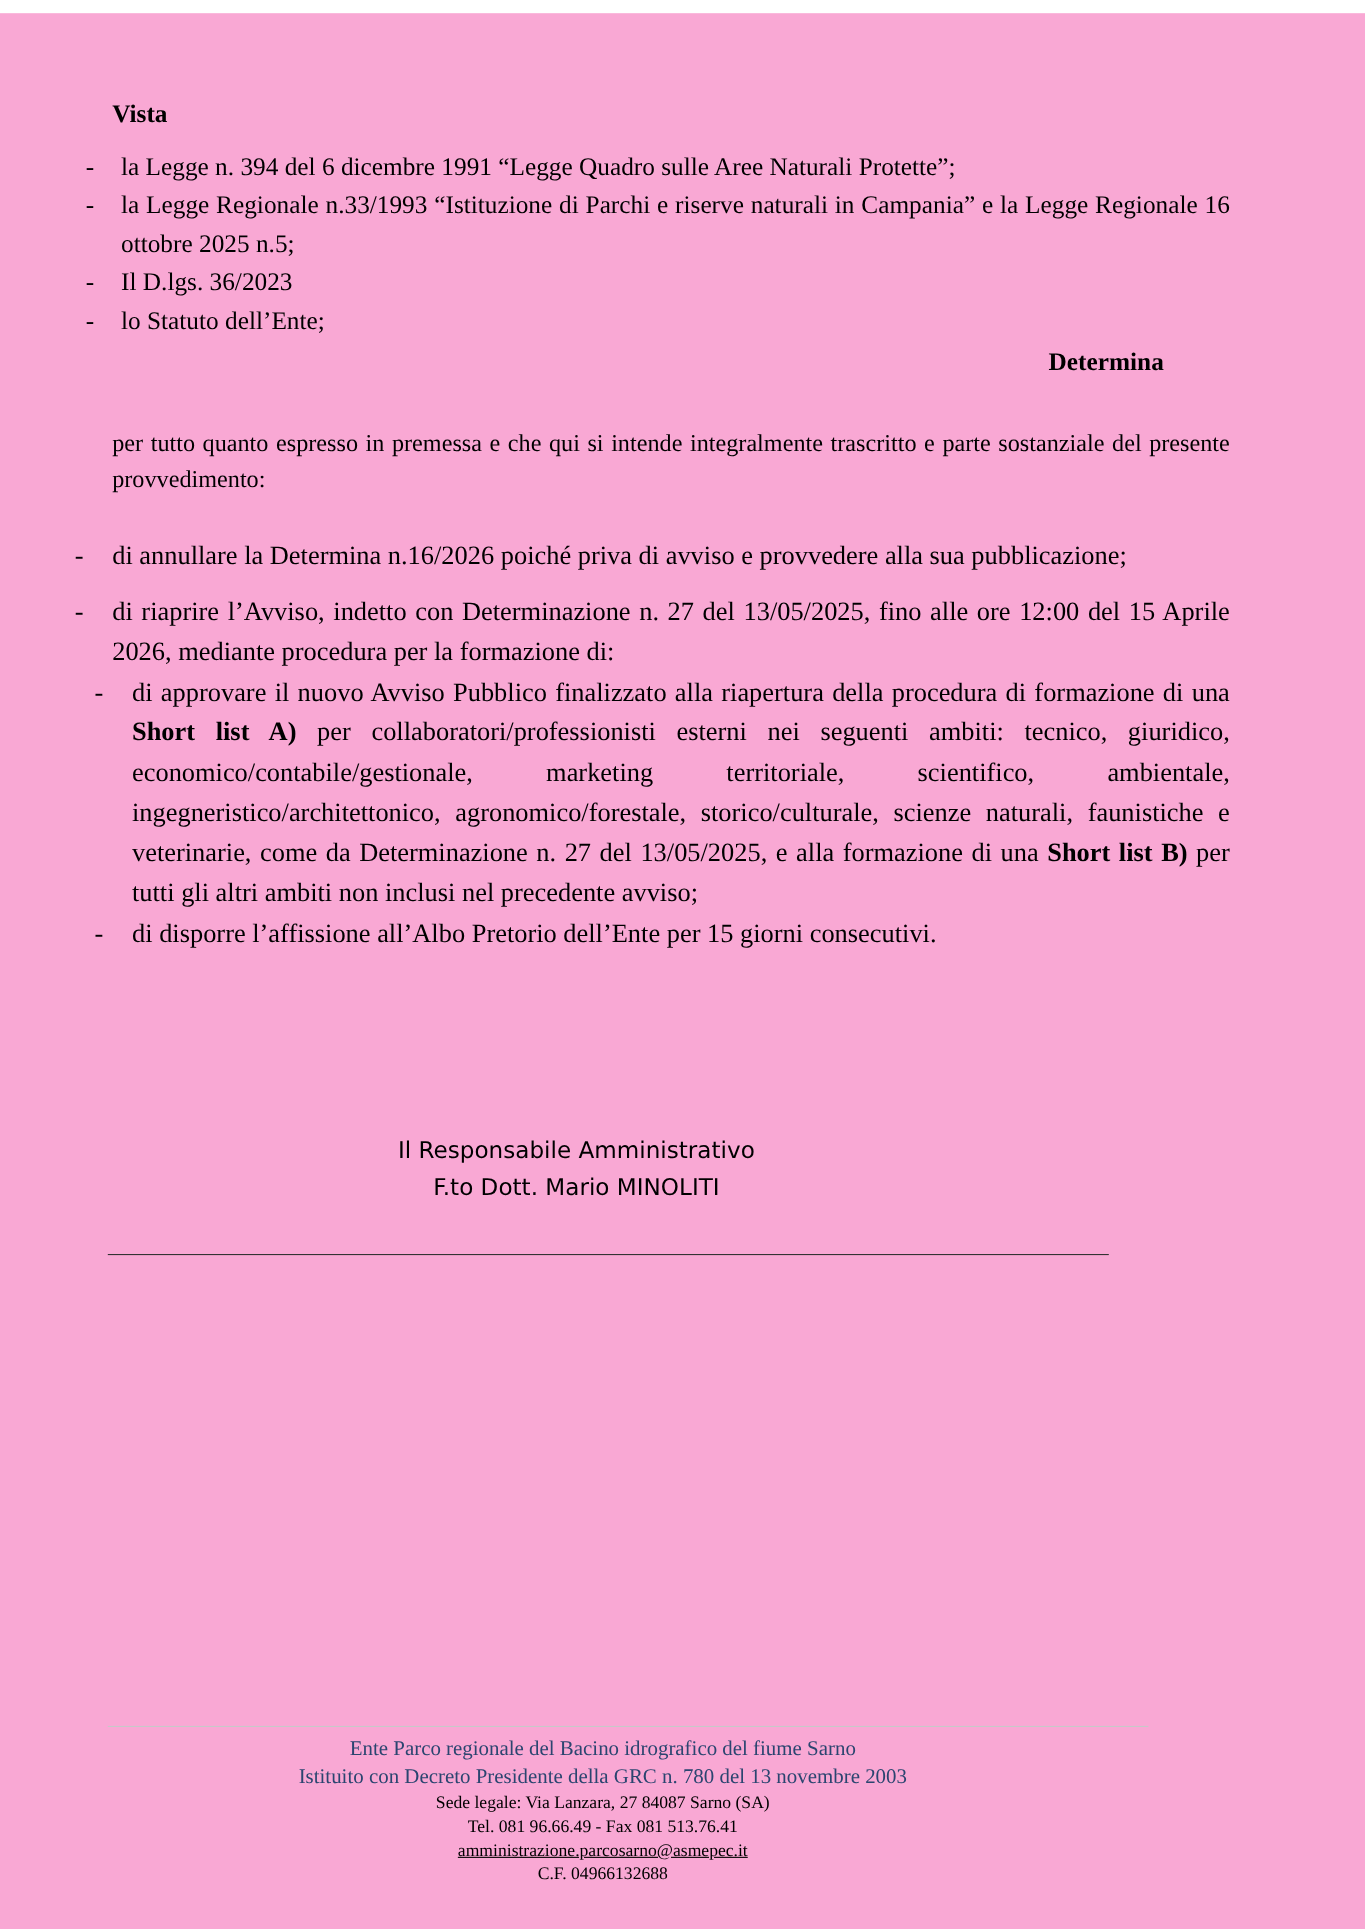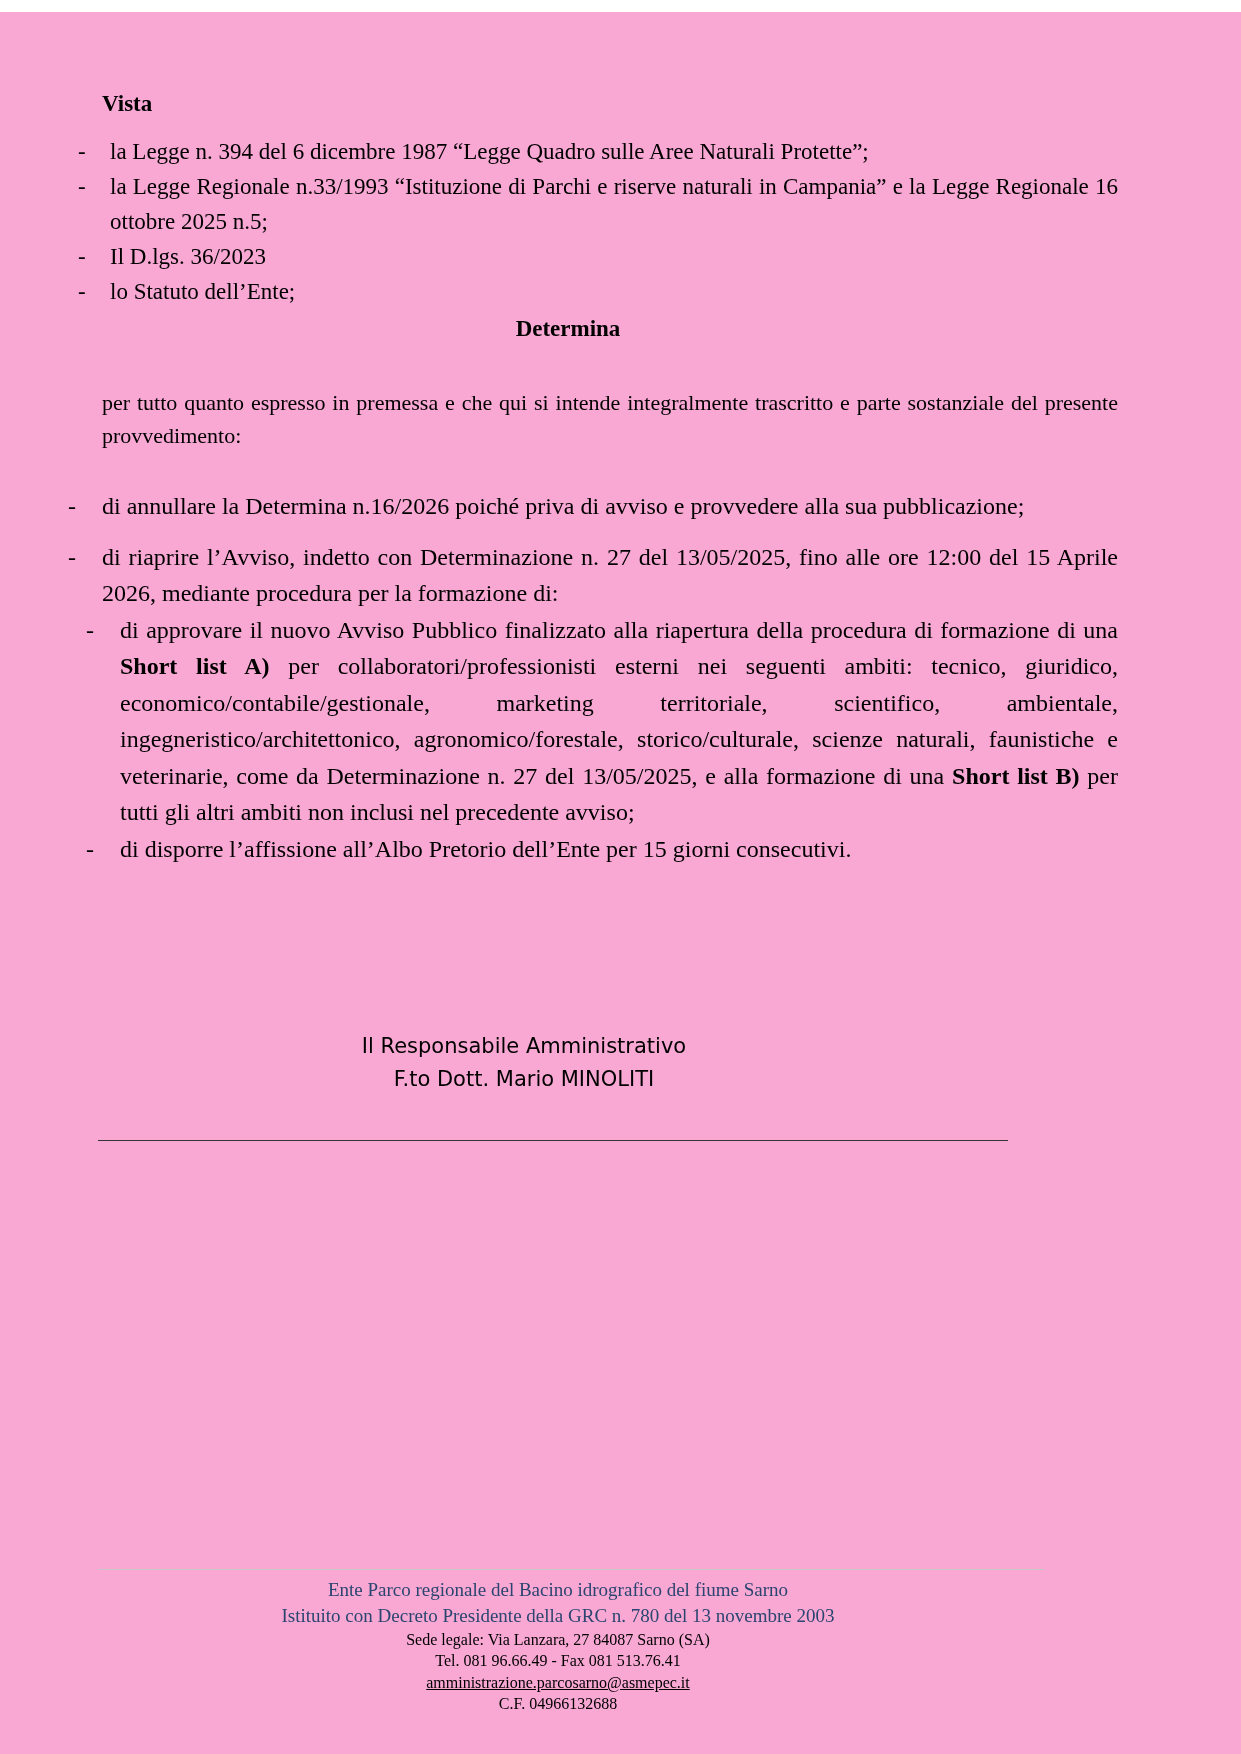--- a/index.html
+++ b/index.html
@@ -51,21 +51,21 @@
     content: "-";
     position: absolute;
     left: 0px;
     top: 0;
     font-size: 23px;
   }
 
   .heading-determina {
     font-weight: bold;
     font-size: 23px;
-    text-align: center;
+    text-align: right;
     margin: 6px 0 0 0;
     padding-right: 60px;
   }
 
   .para-premessa {
     font-size: 22px;
     line-height: 1.52;
     text-align: justify;
     margin: 44px 0 0 24px;
   }
@@ -132,21 +132,21 @@
   .footer-rule {
     position: absolute;
     left: 98px;
     top: 1557px;
     width: 946px;
     height: 0;
     border-top: 1px solid #c8c8c8;
   }
   .footer {
     position: absolute;
-    left: 78px;
+    left: 68px;
     top: 1565px;
     width: 1040px;
     text-align: center;
     padding-right: 80px;
     box-sizing: border-box;
     font-family: "Liberation Serif", "DejaVu Serif", serif;
   }
   .footer .f1 {
     color: #2b4570;
     font-size: 19px;
@@ -167,21 +167,21 @@
 </head>
 <body>
 
 <div class="page">
 
   <div class="body-area">
 
     <div class="heading-vista">Vista</div>
 
     <ul class="dash-list">
-      <li>la Legge n. 394 del 6 dicembre 1987 “Legge Quadro sulle Aree Naturali Protette”;</li>
+      <li>la Legge n. 394 del 6 dicembre 1991 “Legge Quadro sulle Aree Naturali Protette”;</li>
       <li>la Legge Regionale n.33/1993 “Istituzione di Parchi e riserve naturali in Campania” e la Legge Regionale 16 ottobre 2025 n.5;</li>
       <li>Il D.lgs. 36/2023</li>
       <li>lo Statuto dell’Ente;</li>
     </ul>
 
     <div class="heading-determina">Determina</div>
 
     <div class="para-premessa">per tutto quanto espresso in premessa e che qui si intende integralmente trascritto e parte sostanziale del presente provvedimento:</div>
 
     <div class="gap-before-main"></div>

